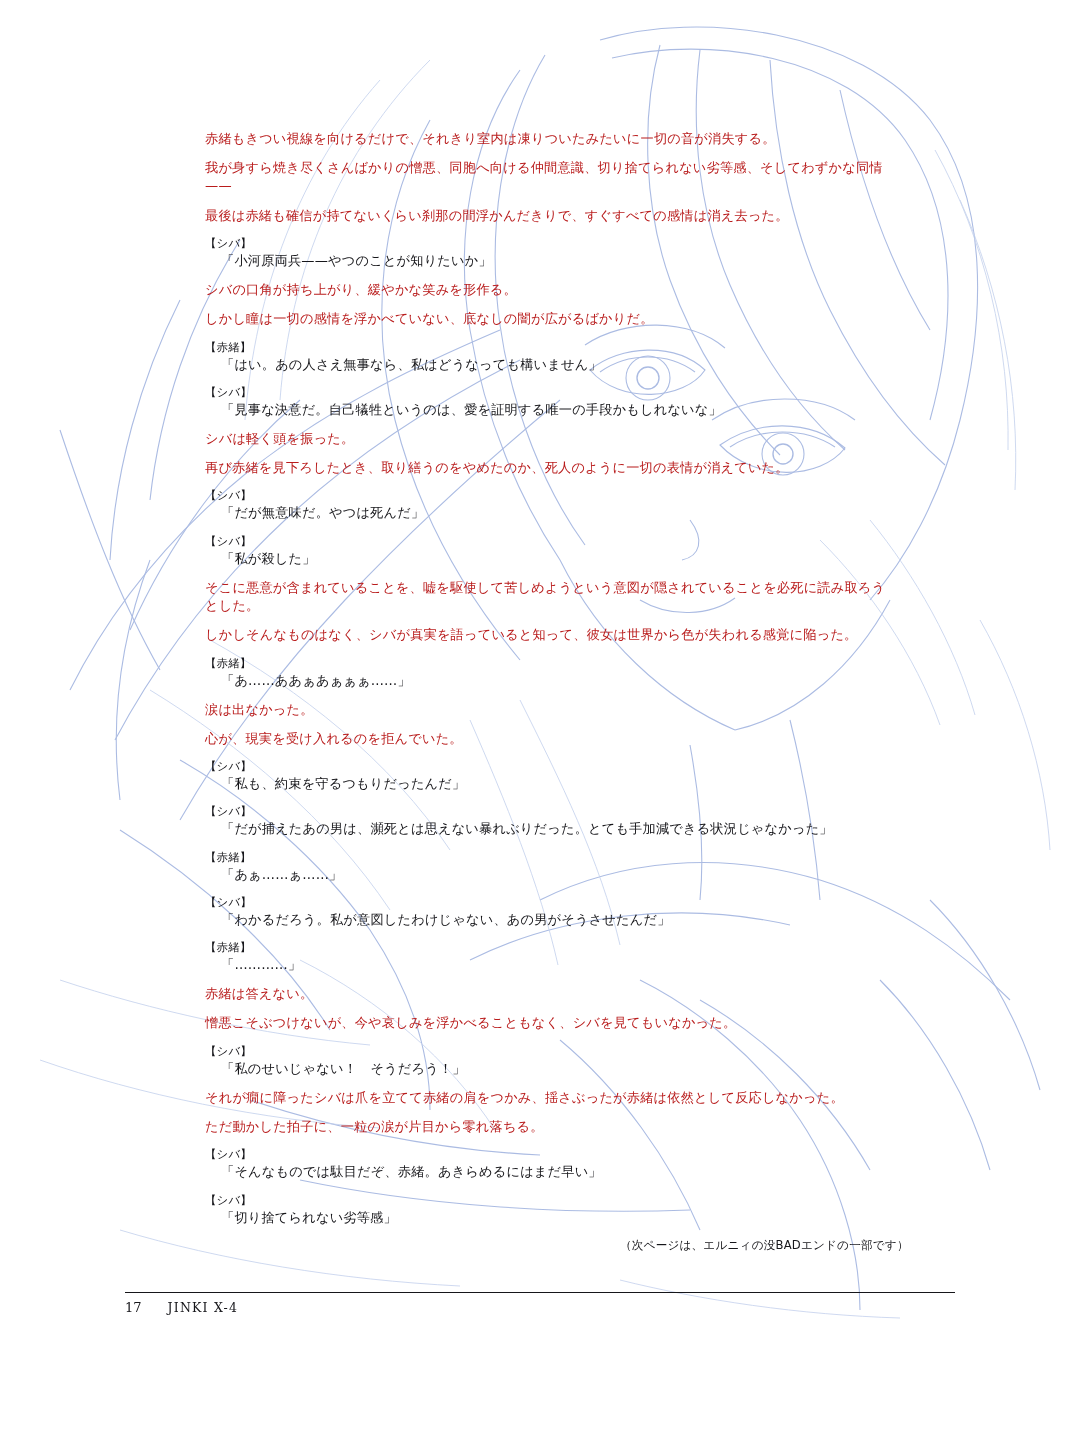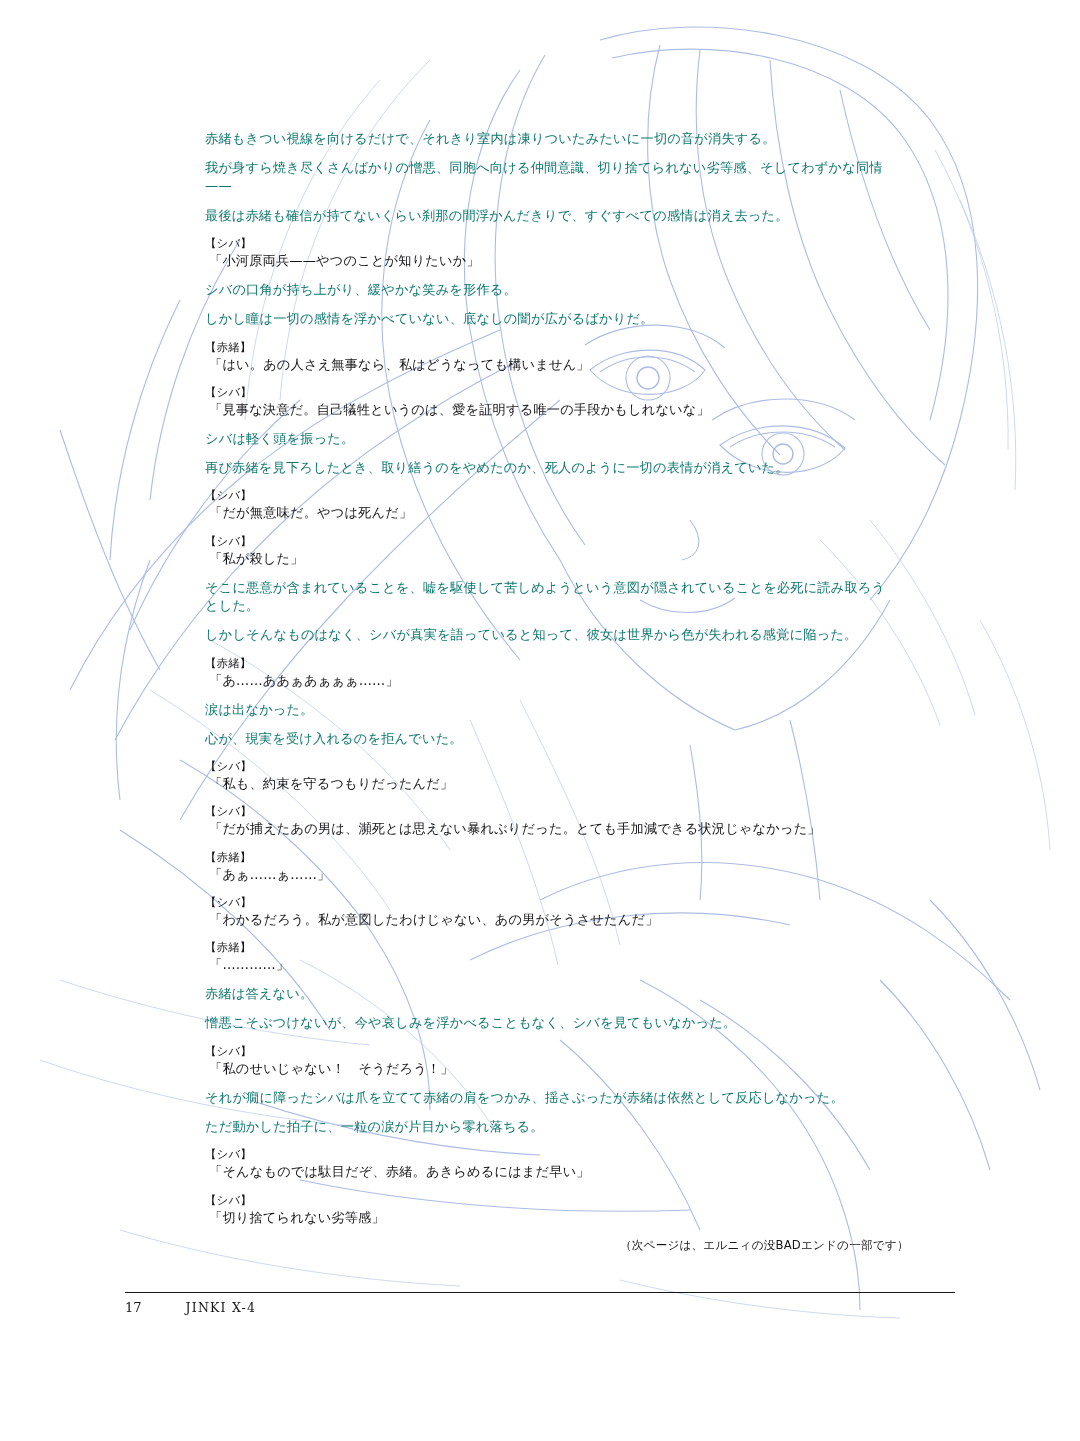--- a/index.html
+++ b/index.html
@@ -38,37 +38,37 @@
   #text-column {
     position: absolute;
     left: 205px;
     top: 130px;
     width: 700px;
   }
 
   .para {
     font-size: 13.2px;
     line-height: 1.38;
-    color: #0f766e;
+    color: #b91c1c;
     margin: 0 16px 11px 0;
     letter-spacing: 0.2px;
     white-space: pre-wrap;
   }
   .speaker {
     font-size: 11.4px;
     color: #16161a;
     margin: 0 0 1px 0;
     letter-spacing: 0.2px;
     font-family: Liberation Serif, serif;
   }
   .line {
     font-size: 13.2px;
     line-height: 1.38;
     color: #16161a;
-    margin: 0 0 11px 4px;
+    margin: 0 0 11px 16px;
     letter-spacing: 0.2px;
   }
   .block {
     margin-bottom: 10px;
   }
 
   .note {
     position: absolute;
     left: 620px;
     top: 1238px;
@@ -85,32 +85,32 @@
     height: 1px;
     background: #16161a;
   }
   #footer {
     position: absolute;
     left: 125px;
     top: 1300px;
     width: 830px;
     display: flex;
     align-items: baseline;
+    gap: 26px;
   }
   #page-number {
     font-size: 13px;
     color: #16161a;
     font-family: "DejaVu Serif", "Liberation Serif", serif;
   }
   #footer-title {
     font-size: 12.5px;
     color: #16161a;
     font-family: "DejaVu Serif", "Liberation Serif", serif;
     letter-spacing: 1.2px;
-    margin-left: 44px;
   }
 </style>
 </head>
 <body>
 
 <div id="art-layer">
   <svg viewBox="0 0 1080 1441" preserveAspectRatio="none" aria-hidden="true">
     <g fill="none" stroke="#9db0de" stroke-width="1.1" opacity="0.85">
 
       <path d="M600 40 C700 10 860 30 930 120 C990 200 985 320 960 420 C940 500 905 560 870 600"></path>

